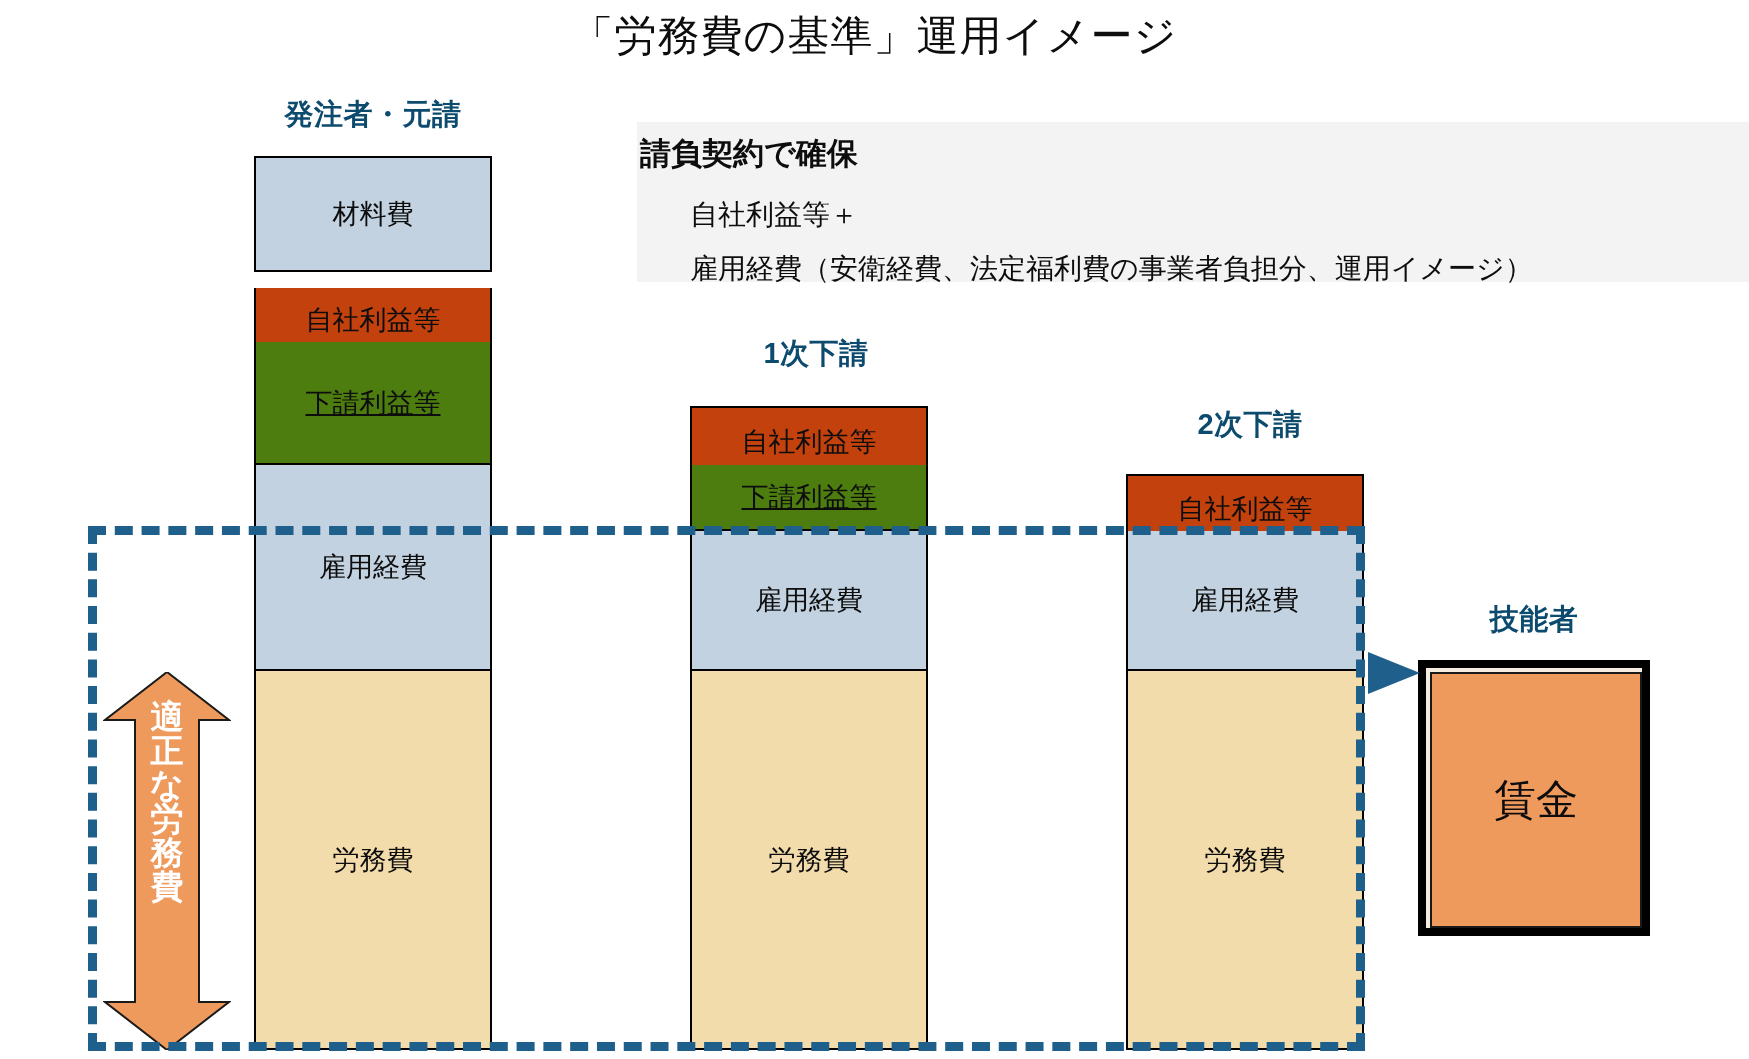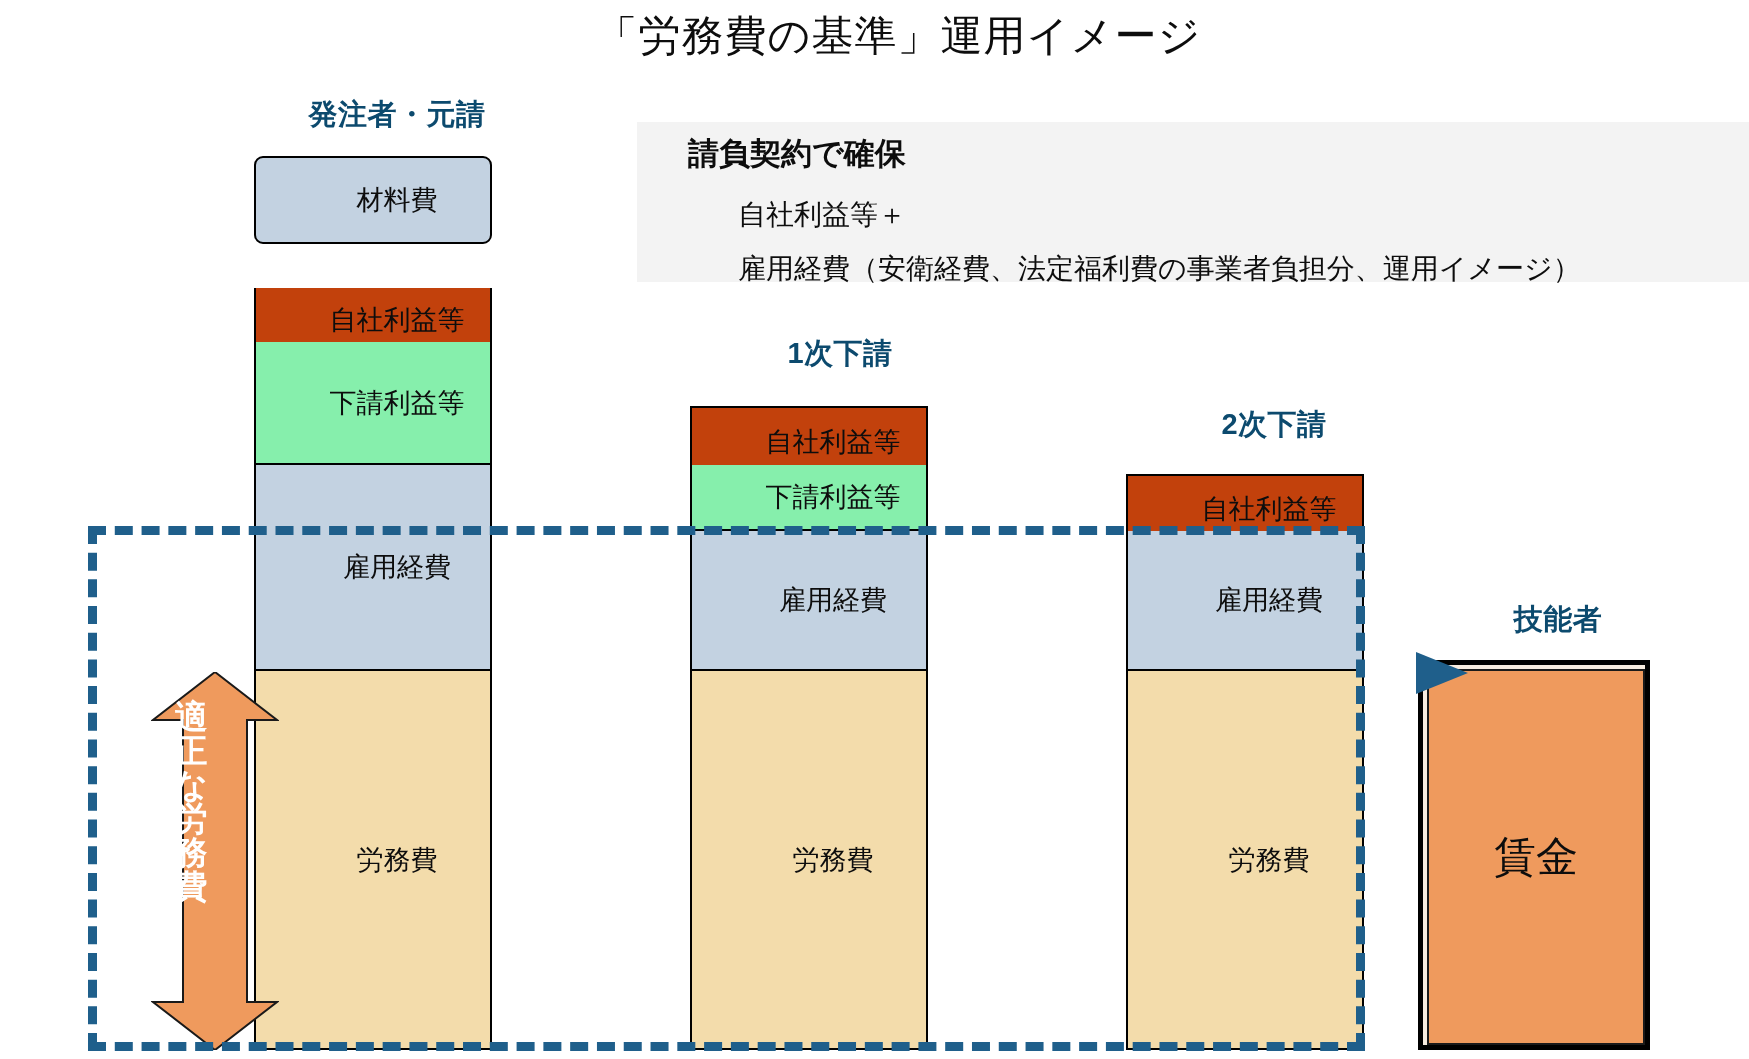--- a/index.html
+++ b/index.html
@@ -2,21 +2,21 @@
 <html lang="ja"><head>
 <meta charset="utf-8">
 <style>
   html,body{margin:0;padding:0;}
   body{
     width:1749px;height:1059px;position:relative;overflow:hidden;
     background:#ffffff;
     font-family:"Liberation Sans","DejaVu Sans",sans-serif;
     color:#000000;
   }
-  .abs{position:absolute;box-sizing:border-box;padding-left:48px;}
+  .abs{position:absolute;box-sizing:border-box;}
 
   
   #title{
     left:0;top:8px;width:1749px;text-align:center;
     font-size:42px;font-weight:400;letter-spacing:1px;
     color:#0d0d0d;
   }
 
   
   .col-header{
@@ -28,21 +28,21 @@
   .seg{
     border:2px solid #000000;
     display:flex;align-items:center;justify-content:center;
     font-size:27px;color:#0d0d0d;white-space:nowrap;
   }
   .seg.big{font-size:27px;}
   .seg + .seg{border-top:none;}
 
   .c-material{background:#c3d2e1;}
   .c-ownprofit{background:#c2410c;margin-top:12px;}
-  .c-subprofit{background:#86efac;}
+  .c-subprofit{background:#4d7c0f;text-decoration:underline;}
   .c-employ{background:#c3d2e1;}
   .c-labor{background:#f3dcab;}
 
   
   #note-panel{
     left:637px;top:122px;width:1120px;height:160px;
     background:#f3f3f3;
   }
   #note-title{
     left:640px;top:133px;font-size:31px;font-weight:bold;color:#0d0d0d;
@@ -78,43 +78,43 @@
     z-index:21;
     text-align:center;
     font-size:33px;font-weight:bold;color:#ffffff;
     line-height:1.03;
     letter-spacing:0px;
   }
   #range-arrow-label span{display:block;}
 
   
   #wage-outer{
-    left:1418px;top:660px;width:232px;height:390px;
-    border:5px solid #000000;background:#f7ece0;padding:4px;
+    left:1418px;top:660px;width:232px;height:276px;
+    border:8px solid #000000;background:#f7ece0;padding:4px;
   }
   #wage-inner{
     width:100%;height:100%;
     border:2px solid #1a1a1a;background:#ef9a5d;
     display:flex;align-items:center;justify-content:center;
     font-size:42px;color:#0d0d0d;
   }
 </style>
 </head>
 <body>
 
 <div class="abs" id="title">「労務費の基準」運用イメージ</div>
 
 <div class="abs" id="note-panel"></div>
 <div class="abs" id="note-title">請負契約で確保</div>
 <div class="abs" id="note-line1">自社利益等＋</div>
 <div class="abs" id="note-line2">雇用経費（安衛経費、法定福利費の事業者負担分、運用イメージ）</div>
 
 <div class="abs col-header" style="left:249px;top:95px;width:248px;">発注者・元請</div>
 
-<div class="abs seg c-material" style="left:254px;top:156px;width:238px;height:88px;border-radius:9px;">
+<div class="abs seg c-material" style="left:254px;top:156px;width:238px;height:116px;">
   <span>材料費</span>
 </div>
 <div class="abs seg c-ownprofit" style="left:254px;top:276px;width:238px;height:66px;">
   <span>自社利益等</span>
 </div>
 <div class="abs seg c-subprofit" style="left:254px;top:342px;width:238px;height:123px;">
   <span>下請利益等</span>
 </div>
 <div class="abs seg c-employ" style="left:254px;top:465px;width:238px;height:206px;">
   <span>雇用経費</span>

